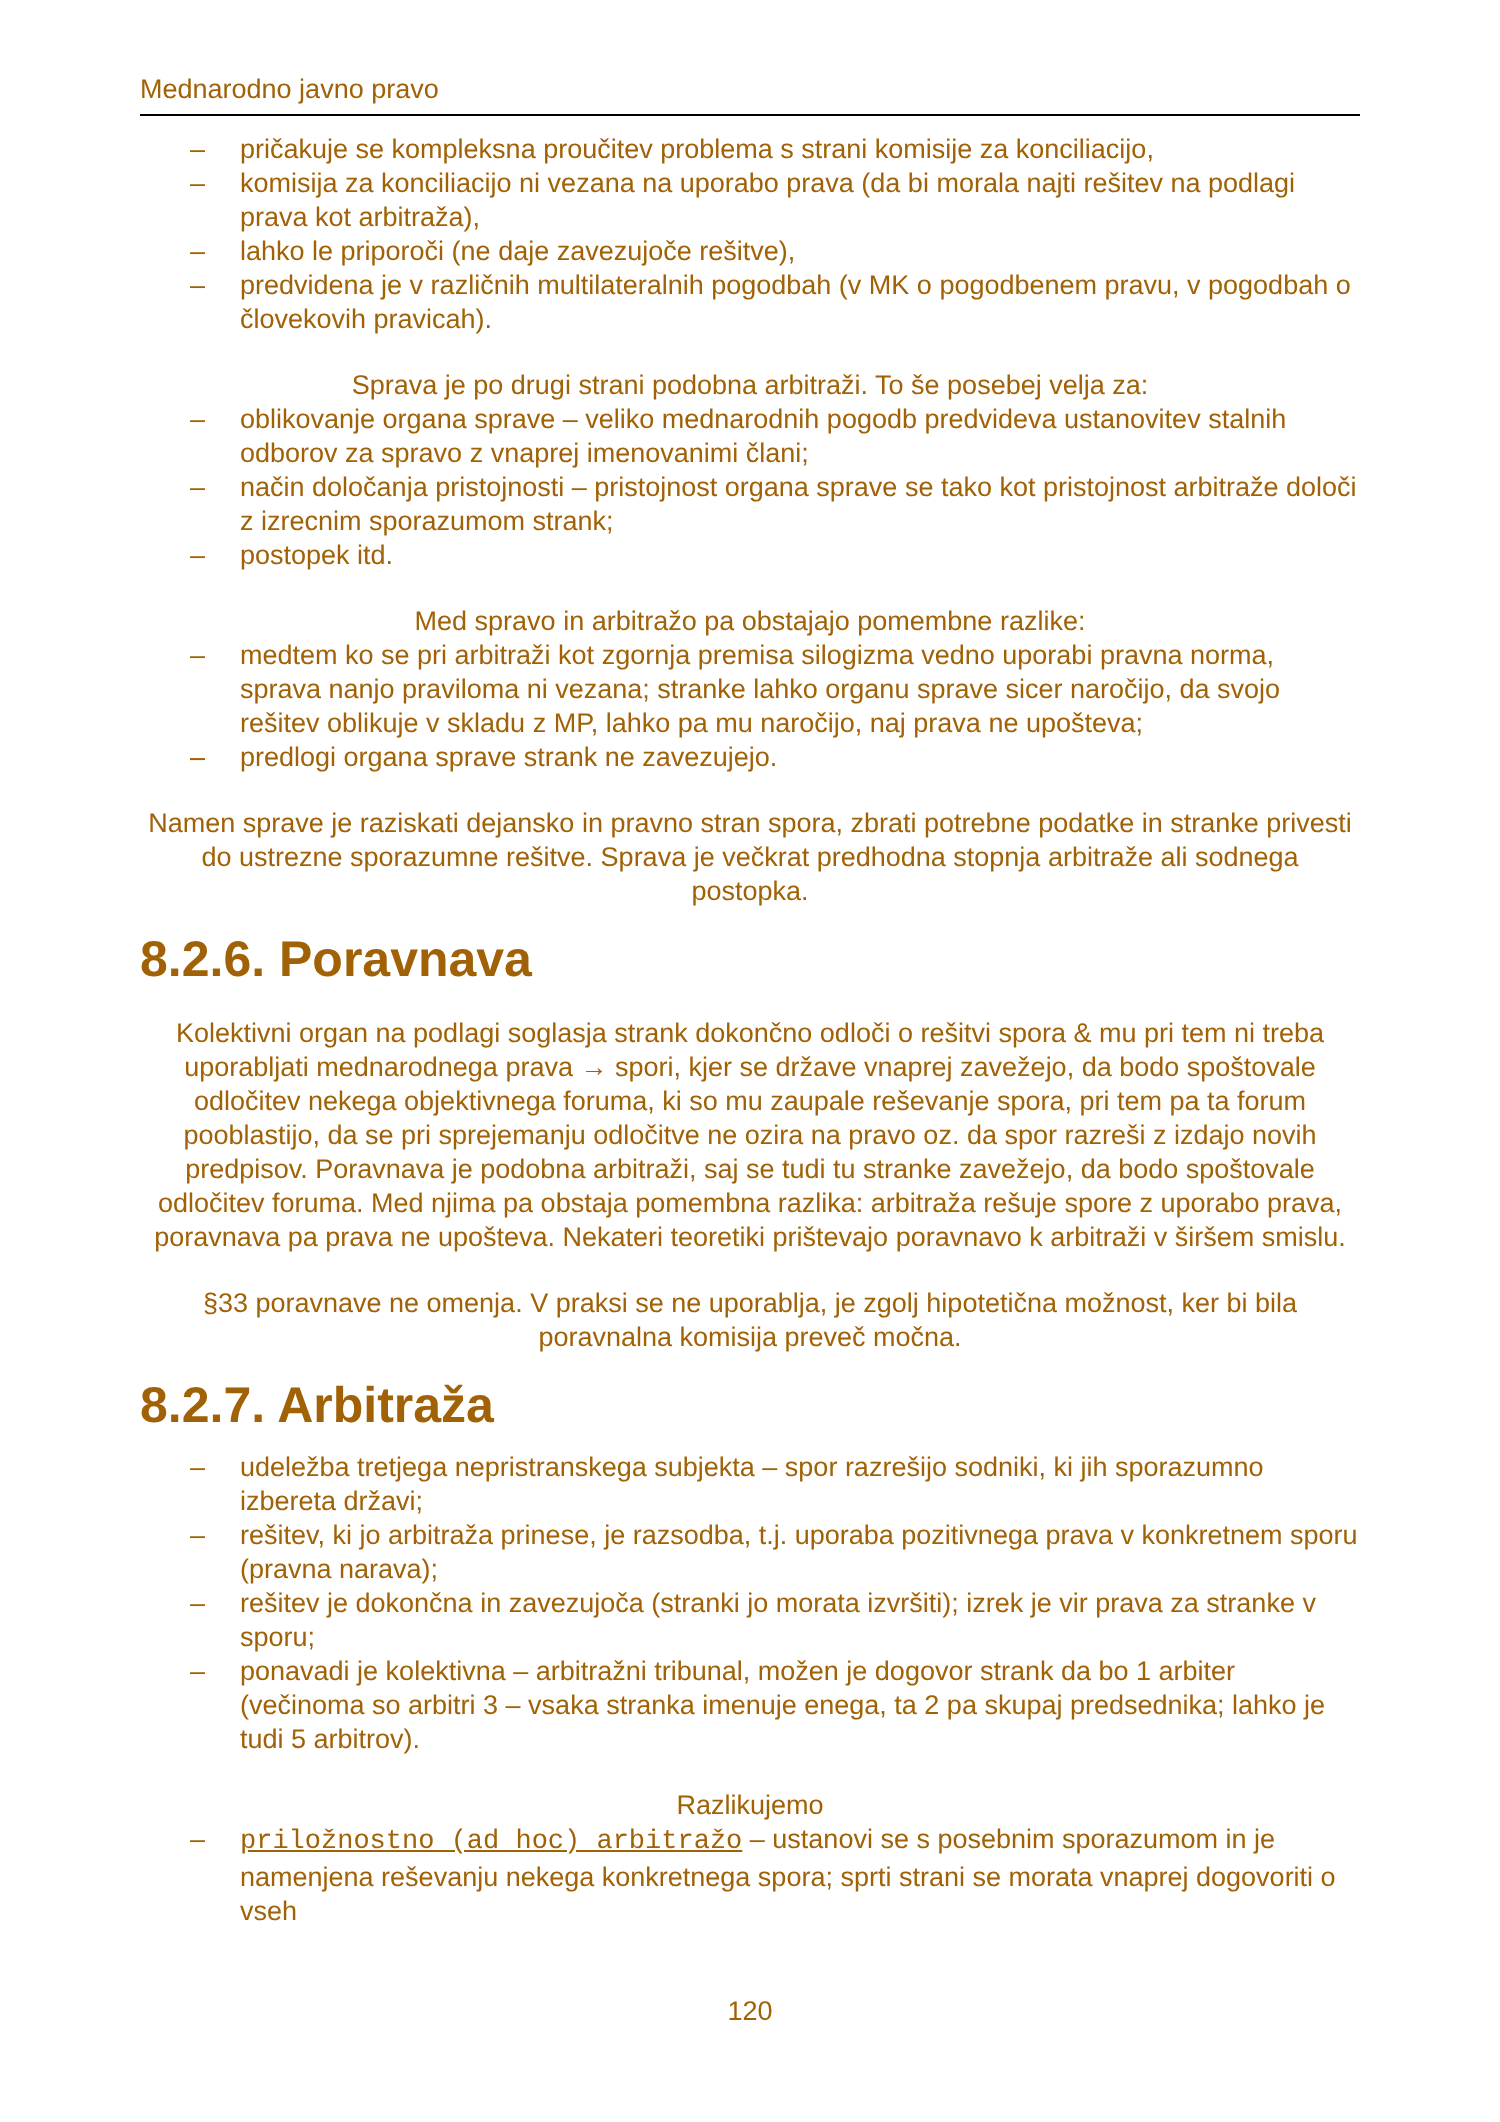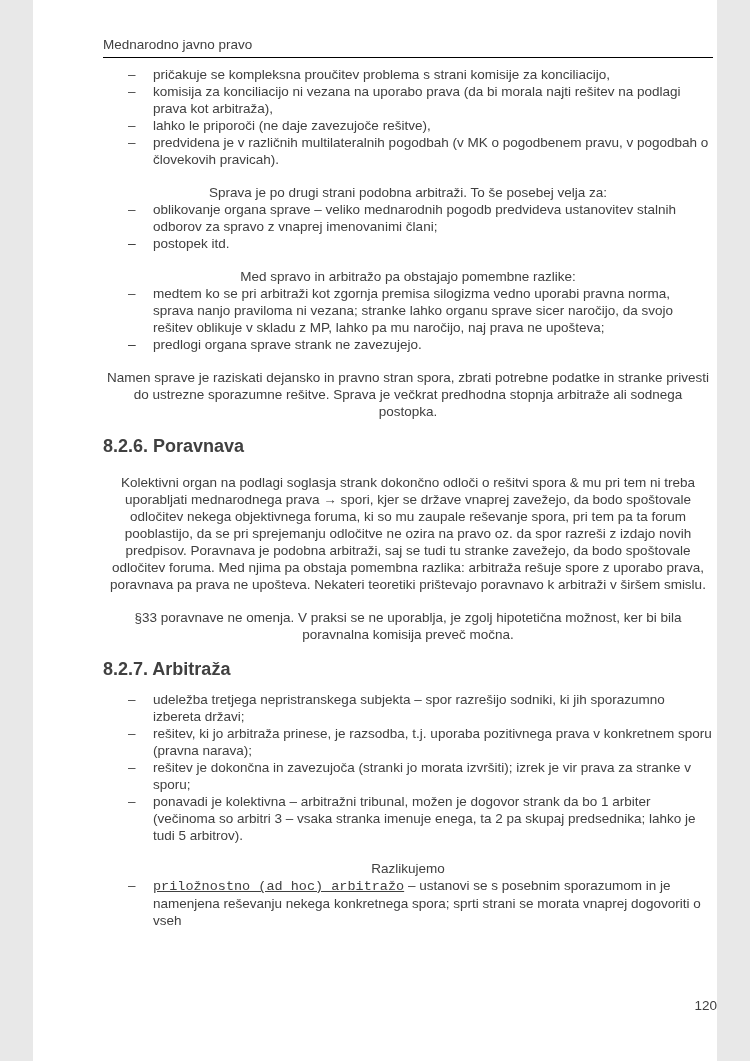--- a/index.html
+++ b/index.html
@@ -1,23 +1,23 @@
 <!DOCTYPE html>
 <html><head>
 <meta charset="utf-8">
 <style>
   * { margin: 0; padding: 0; box-sizing: border-box; }
   html, body { background: #e8e8e8; }
   .page {
     position: relative;
-    width: 684px;
+    width: 750px;
     height: 1061px;
     margin: 0 auto;
     background: #ffffff;
-    color: #404040;
+    color: #a16207;
     font-family: "Liberation Sans", "DejaVu Sans", sans-serif;
     font-size: 13.5px;
     line-height: 17px;
     overflow: hidden;
   }
   .content {
     position: absolute;
     top: 36px;
     left: 70px;
     width: 610px;
@@ -32,33 +32,33 @@
   ul.dash-list li {
     position: relative;
     padding-left: 50px;
   }
   ul.dash-list li .marker {
     position: absolute;
     left: 25px;
     top: 0;
   }
   h2.section-heading {
-    font-size: 18px;
+    font-size: 25px;
     line-height: 24px;
     font-weight: bold;
     margin-top: 14px;
     margin-bottom: 10px;
   }
   .u { text-decoration: underline; font-family: Liberation Mono, monospace; }
   .page-footer {
     position: absolute;
     top: 997px;
     left: 0;
     width: 100%;
-    text-align: right;
+    text-align: center;
   }
 </style>
 </head>
 <body>
 
 <div class="page">
   <div class="content">
 
     <div class="running-header">
       <span>Mednarodno javno pravo</span>
@@ -67,21 +67,21 @@
     <ul class="dash-list">
       <li><span class="marker">–</span><span>pričakuje se kompleksna proučitev problema s strani komisije za konciliacijo,</span></li>
       <li><span class="marker">–</span><span>komisija za konciliacijo ni vezana na uporabo prava (da bi morala najti rešitev na podlagi prava kot arbitraža),</span></li>
       <li><span class="marker">–</span><span>lahko le priporoči (ne daje zavezujoče rešitve),</span></li>
       <li><span class="marker">–</span><span>predvidena je v različnih multilateralnih pogodbah (v MK o pogodbenem pravu, v pogodbah o človekovih pravicah).</span></li>
     </ul>
 
     <p class="para">Sprava je po drugi strani podobna arbitraži. To še posebej velja za:</p>
     <ul class="dash-list">
       <li><span class="marker">–</span><span>oblikovanje organa sprave – veliko mednarodnih pogodb predvideva ustanovitev stalnih odborov za spravo z vnaprej imenovanimi člani;</span></li>
-      <li><span class="marker">–</span></li>
+      <li><span class="marker">–</span><span>način določanja pristojnosti – pristojnost organa sprave se tako kot pristojnost arbitraže določi z izrecnim sporazumom strank;</span></li>
       <li><span class="marker">–</span><span>postopek itd.</span></li>
     </ul>
 
     <p class="para">Med spravo in arbitražo pa obstajajo pomembne razlike:</p>
     <ul class="dash-list">
       <li><span class="marker">–</span><span>medtem ko se pri arbitraži kot zgornja premisa silogizma vedno uporabi pravna norma, sprava nanjo praviloma ni vezana; stranke lahko organu sprave sicer naročijo, da svojo rešitev oblikuje v skladu z MP, lahko pa mu naročijo, naj prava ne upošteva;</span></li>
       <li><span class="marker">–</span></li>
       <li><span class="marker">–</span><span>predlogi organa sprave strank ne zavezujejo.</span></li>
     </ul>
 

